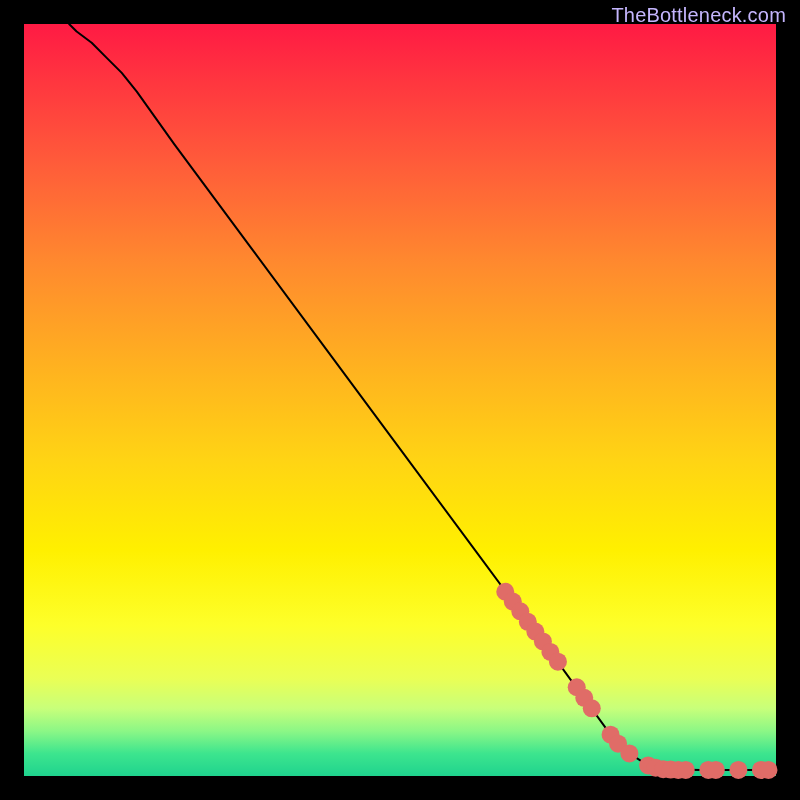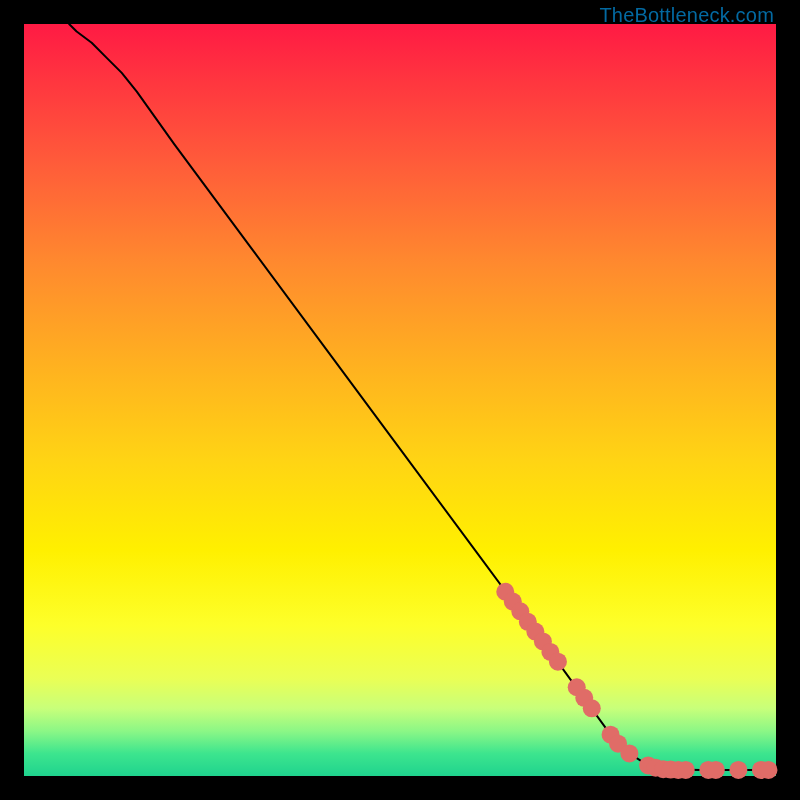--- a/index.html
+++ b/index.html
@@ -39,22 +39,22 @@
       #eaff55 87%,
       #c8ff7a 91%,
       #8cf786 94%,
       #3de58e 97%,
       #1fd38e 100%
     );
   }
   .attribution {
     position: absolute;
     top: 4px;
-    right: 26px;
-    color: #0369a1;
+    right: 14px;
+    color: #c4b5fd;
     font-size: 20px;
     letter-spacing: 0.2px;
     font-weight: 400;
   }
   svg.curve {
     position: absolute;
     left: 24px;
     top: 24px;
     width: 752px;
     height: 752px;

